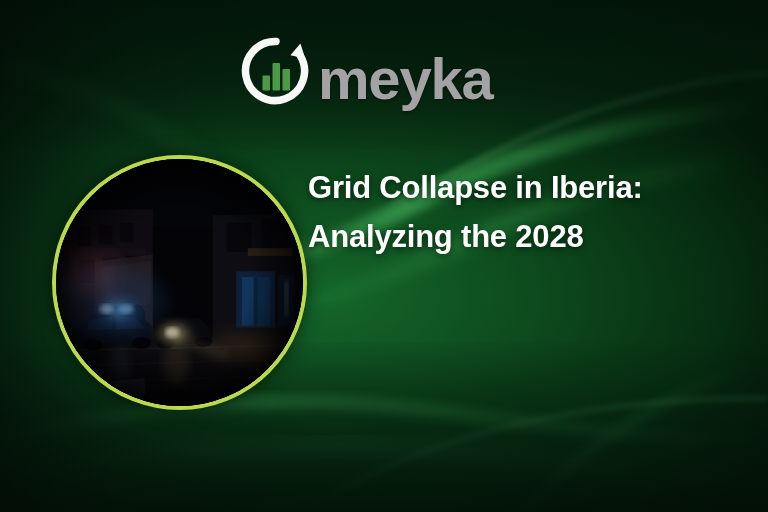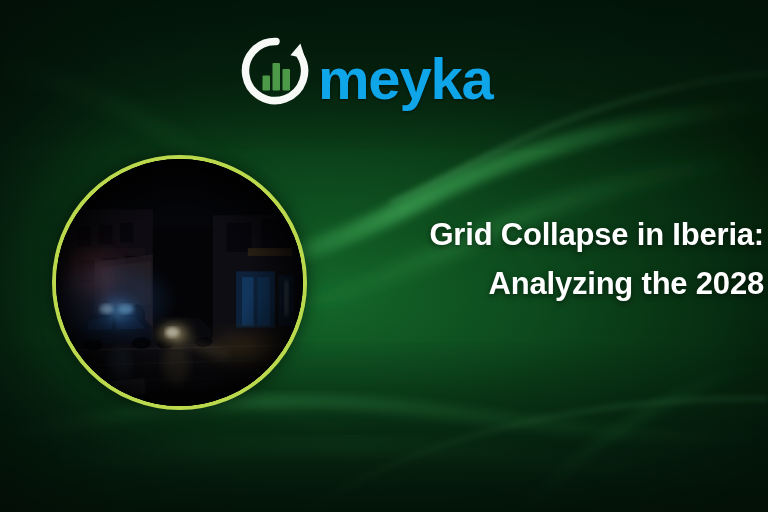--- a/index.html
+++ b/index.html
@@ -70,21 +70,21 @@
     gap: 8px;
   }
   .logo-mark {
     width: 72px;
     height: 72px;
     flex: 0 0 72px;
     position: relative;
   }
   .logo-mark svg { display:block; width:72px; height:72px; }
   .logo-word {
-    color: #0ea5e9;
+    color: #a3a3a3;
     font-size: 58px;
     font-weight: bold;
     letter-spacing: -1.2px;
     line-height: 1;
     margin-left: -2px;
     margin-top: 16px;
     text-shadow: 0 1px 3px rgba(0,0,0,0.45);
   }
 
   
@@ -107,28 +107,27 @@
     background: #050507;
   }
   .photo svg { display:block; width: 100%; height: 100%; }
 
   
   .headline {
     position: absolute;
     left: 308px;
     top: 163px;
     width: 456px;
-    text-align: right;
+    text-align: left;
     color: #ffffff;
     font-size: 31px;
     font-weight: bold;
     line-height: 49px;
     letter-spacing: -0.2px;
     text-shadow: 0 2px 6px rgba(0,0,0,0.55);
-    margin-top: 47px;
   }
   .headline .ln { display: block; white-space: nowrap; }
 </style>
 </head>
 <body>
 
 <div class="banner">
 
   <div class="bg-base"></div>
 

